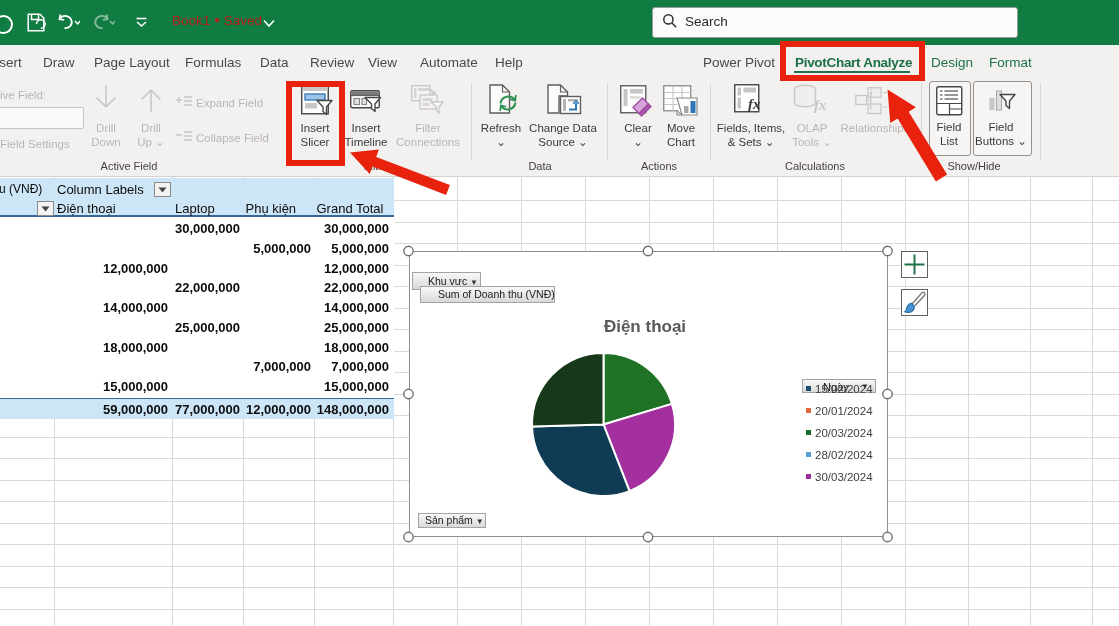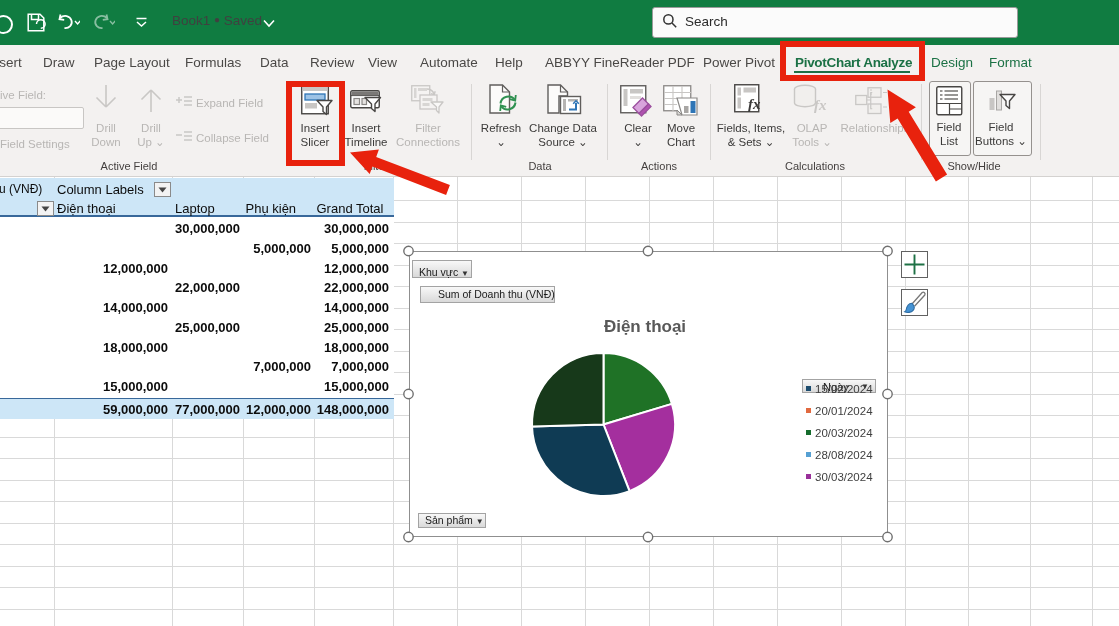--- a/index.html
+++ b/index.html
@@ -34,21 +34,21 @@
 </svg>
 <svg class="abs" style="left:91px;top:14px;opacity:.5" width="24" height="18" viewBox="0 0 24 18">
  <path d="M16 4 C12 0.5 6 1.5 4.5 6.5 C3.2 11 7 14.5 11.5 14" fill="none" stroke="#fff" stroke-width="1.8"></path>
  <path d="M15.5 0.5 L16.5 5.2 L11.8 5.8" fill="none" stroke="#fff" stroke-width="1.8"></path>
  <path d="M19 7 l2.6 3 l2.6 -3" fill="none" stroke="#fff" stroke-width="1.4"></path>
 </svg>
 <svg class="abs" style="left:135px;top:17px" width="13" height="11" viewBox="0 0 13 11">
  <path d="M1.5 1.5 H11.5" stroke="#fff" stroke-width="1.5"></path>
  <path d="M2 5 l4.5 4 l4.5 -4" fill="none" stroke="#fff" stroke-width="1.5"></path>
 </svg>
-<div class="abs" style="left:172px;top:13px;font-size:13.5px;color:#404040;white-space:nowrap">Book1 <span style="font-size:10px;vertical-align:2px">●</span> Saved</div>
+<div class="abs" style="left:172px;top:13px;font-size:13.5px;color:#b91c1c;white-space:nowrap">Book1 <span style="font-size:10px;vertical-align:2px">●</span> Saved</div>
 <svg class="abs" style="left:262px;top:19px" width="14" height="9" viewBox="0 0 14 9">
  <path d="M2 1.5 l5 5.5 l5 -5.5" fill="none" stroke="#fff" stroke-width="1.6"></path>
 </svg>
 <div class="abs" style="left:652px;top:7px;width:364px;height:29px;background:#fbfbfb;border:1px solid #9a9a9a;border-radius:3px"></div>
 <svg class="abs" style="left:662px;top:13px" width="16" height="16" viewBox="0 0 16 16">
  <circle cx="6.4" cy="6.4" r="4.6" fill="none" stroke="#333" stroke-width="1.5"></circle>
  <path d="M10 10 L14.2 14.2" stroke="#333" stroke-width="1.5"></path>
 </svg>
 <div class="abs" style="left:685px;top:14px;font-size:13.5px;color:#2b2b2b">Search</div>
 
@@ -56,21 +56,20 @@
 <div class="abs" style="left:0;top:176px;width:1119px;height:1px;background:#d4d2d0"></div>
 <div class="tabt" style="left:-12px">Insert</div>
 <div class="tabt" style="left:43px">Draw</div>
 <div class="tabt" style="left:94px">Page Layout</div>
 <div class="tabt" style="left:185px">Formulas</div>
 <div class="tabt" style="left:260px">Data</div>
 <div class="tabt" style="left:310px">Review</div>
 <div class="tabt" style="left:368px">View</div>
 <div class="tabt" style="left:420px">Automate</div>
 <div class="tabt" style="left:495px">Help</div>
-<div class="tabt" style="left:545px">ABBYY FineReader PDF</div>
 <div class="tabt" style="left:703px">Power Pivot</div>
 <div class="tabt grn" style="left:795px;font-weight:700;font-size:13.5px;letter-spacing:-0.3px">PivotChart Analyze</div>
 <div class="abs" style="left:794px;top:70.8px;width:116px;height:2.2px;background:#1E7145"></div>
 <div class="tabt grn" style="left:931px">Design</div>
 <div class="tabt grn" style="left:989px">Format</div>
 
 <div class="rlab dim" style="left:0;top:88px;text-align:center">ive Field:</div>
 <div class="abs" style="left:-8px;top:107px;width:90px;height:20px;background:#fbfaf9;border:1px solid #c8c6c4;border-radius:2px"></div>
 <div class="rlab dim" style="left:0;top:137px;text-align:left">Field Settings</div>
 <svg class="abs" style="left:92px;top:84px" width="28" height="29" viewBox="0 0 28 29">
@@ -261,32 +260,32 @@
 <div class="abs" style="left:408.5px;top:251px;width:479px;height:286px;background:#fff;border:1px solid #8f8f8f;box-sizing:border-box"></div>
 <div class="abs" style="left:560px;top:317px;font-size:17px;font-weight:700;color:#595959;width:170px;text-align:center">Điện thoại</div>
 <svg class="abs" style="left:520px;top:341px" width="168" height="168" viewBox="0 0 168 168">
  <g stroke="#fff" stroke-width="2" stroke-linejoin="round">
   <path d="M83.5 83.5 L83.5 12 A71.5 71.5 0 0 1 151.95 62.85 Z" fill="#1F7226"></path>
   <path d="M83.5 83.5 L151.95 62.85 A71.5 71.5 0 0 1 109.53 150.09 Z" fill="#A42F9E"></path>
   <path d="M83.5 83.5 L109.53 150.09 A71.5 71.5 0 0 1 12.03 85.41 Z" fill="#0F3B54"></path>
   <path d="M83.5 83.5 L12.03 85.41 A71.5 71.5 0 0 1 83.5 12 Z" fill="#17391A"></path>
  </g>
 </svg>
-<div class="cbtn" style="left:412px;top:260px;width:52px;height:15.5px;line-height:23px;padding-left:6px;font-size:10.5px">Khu vực <span style="font-size:8px;color:#333">▼</span></div>
+<div class="cbtn" style="left:412px;top:272px;width:52px;height:15.5px;line-height:17px;padding-left:15px;font-size:10.5px">Khu vực <span style="font-size:8px;color:#333">▼</span></div>
 <div class="cbtn" style="left:420px;top:285.5px;width:116px;height:15.5px;line-height:15.5px;padding-left:17px;font-size:10.5px">Sum of Doanh thu (VNĐ)</div>
 <div class="cbtn" style="left:418px;top:512.5px;width:60px;height:13.5px;line-height:13.5px;padding-left:6px;font-size:10.5px">Sản phẩm <span style="font-size:8px;color:#333">▼</span></div>
 <div class="cbtn" style="left:802px;top:379px;width:74px;height:14px;line-height:14px;box-sizing:border-box;padding-left:20px">Ngày<span style="position:absolute;right:6px;font-size:8px;color:#333">▼</span></div>
 <div class="abs" style="left:806px;top:386px;width:5px;height:5px;background:#1C4C6E"></div>
 <div class="abs" style="left:815px;top:383px;font-size:11.5px;color:#404040">15/02/2024</div>
 <div class="abs" style="left:806px;top:408px;width:5px;height:5px;background:#E1693F"></div>
 <div class="abs" style="left:815px;top:405px;font-size:11.5px;color:#404040">20/01/2024</div>
 <div class="abs" style="left:806px;top:430px;width:5px;height:5px;background:#156C2D"></div>
 <div class="abs" style="left:815px;top:427px;font-size:11.5px;color:#404040">20/03/2024</div>
 <div class="abs" style="left:806px;top:452px;width:5px;height:5px;background:#56A0D3"></div>
-<div class="abs" style="left:815px;top:449px;font-size:11.5px;color:#404040">28/08/2024</div>
+<div class="abs" style="left:815px;top:449px;font-size:11.5px;color:#404040">28/02/2024</div>
 <div class="abs" style="left:806px;top:474px;width:5px;height:5px;background:#99309A"></div>
 <div class="abs" style="left:815px;top:471px;font-size:11.5px;color:#404040">30/03/2024</div>
 <svg class="abs" style="left:398px;top:241px" width="500" height="307" viewBox="0 0 500 307">
  <g fill="#fff" stroke="#707070" stroke-width="1.4">
   <circle cx="10.5" cy="10" r="4.7"></circle>
         <circle cx="250" cy="10" r="4.7"></circle>
         <circle cx="489.5" cy="10" r="4.7"></circle>
   <circle cx="10.5" cy="153" r="4.7"></circle>
         <circle cx="489.5" cy="153" r="4.7"></circle>
   <circle cx="10.5" cy="296" r="4.7"></circle>

